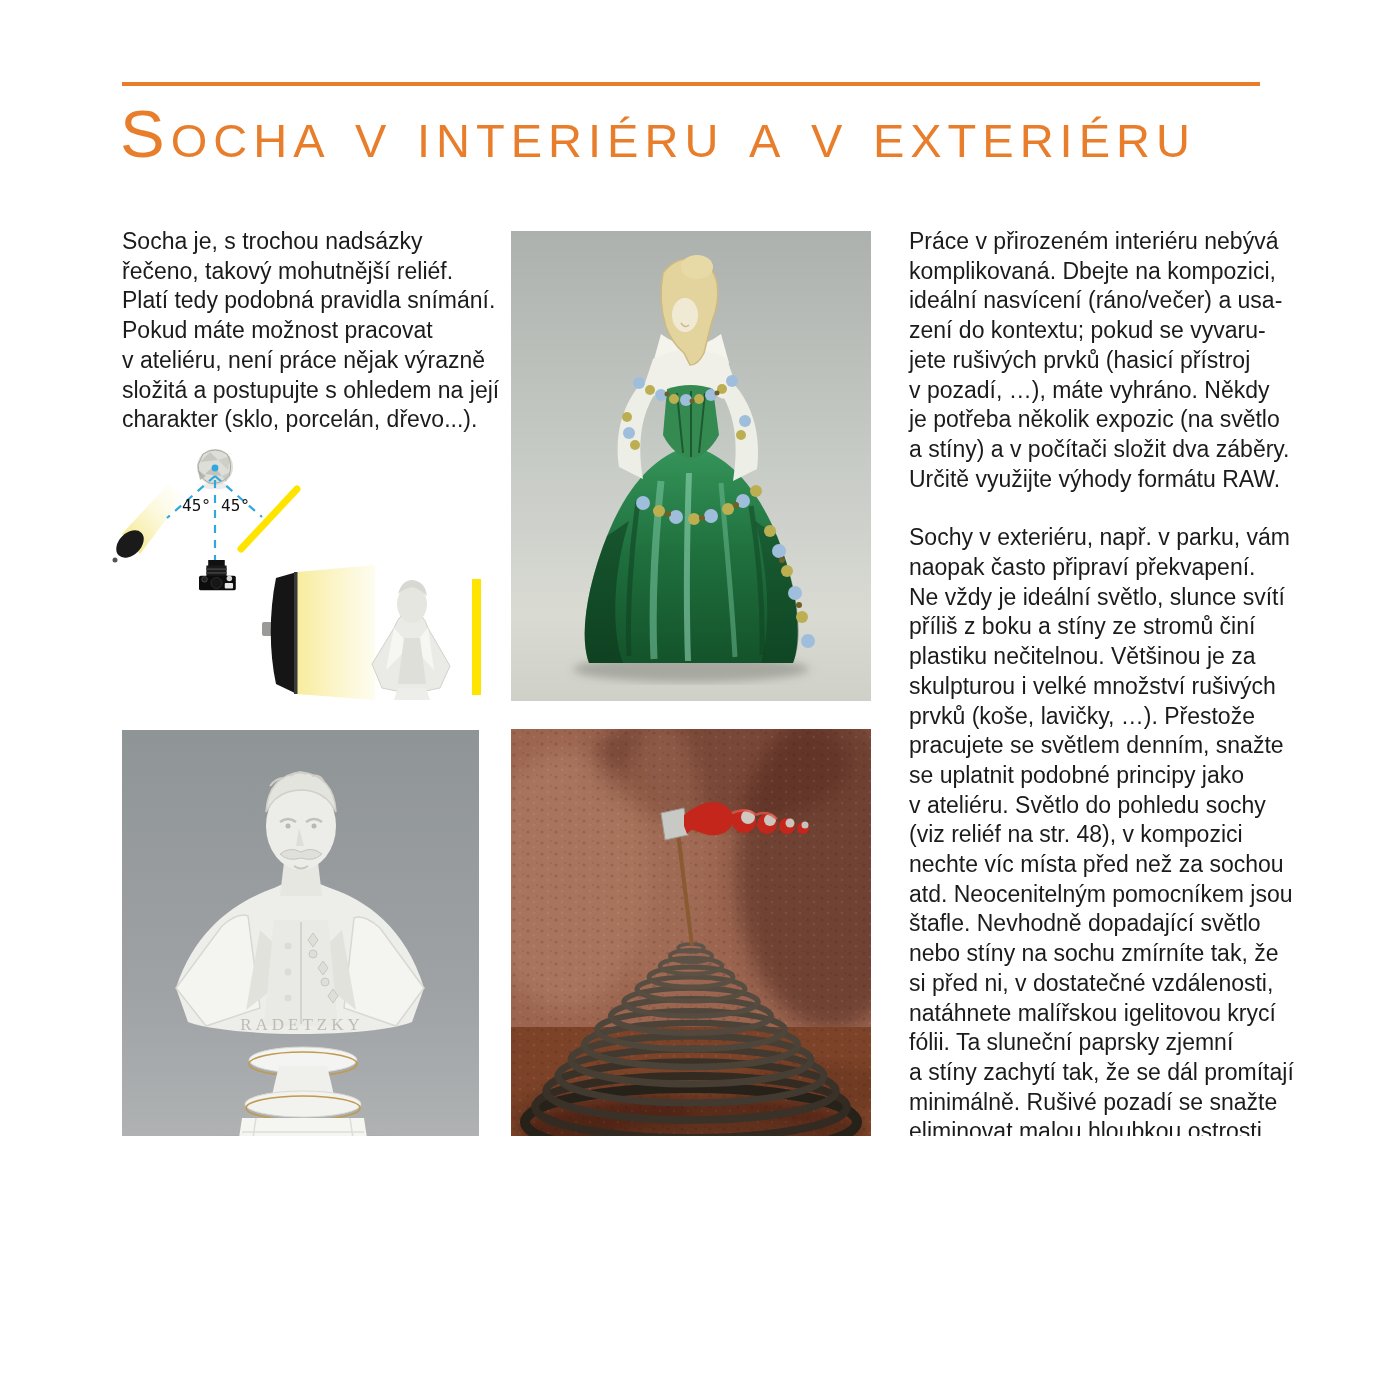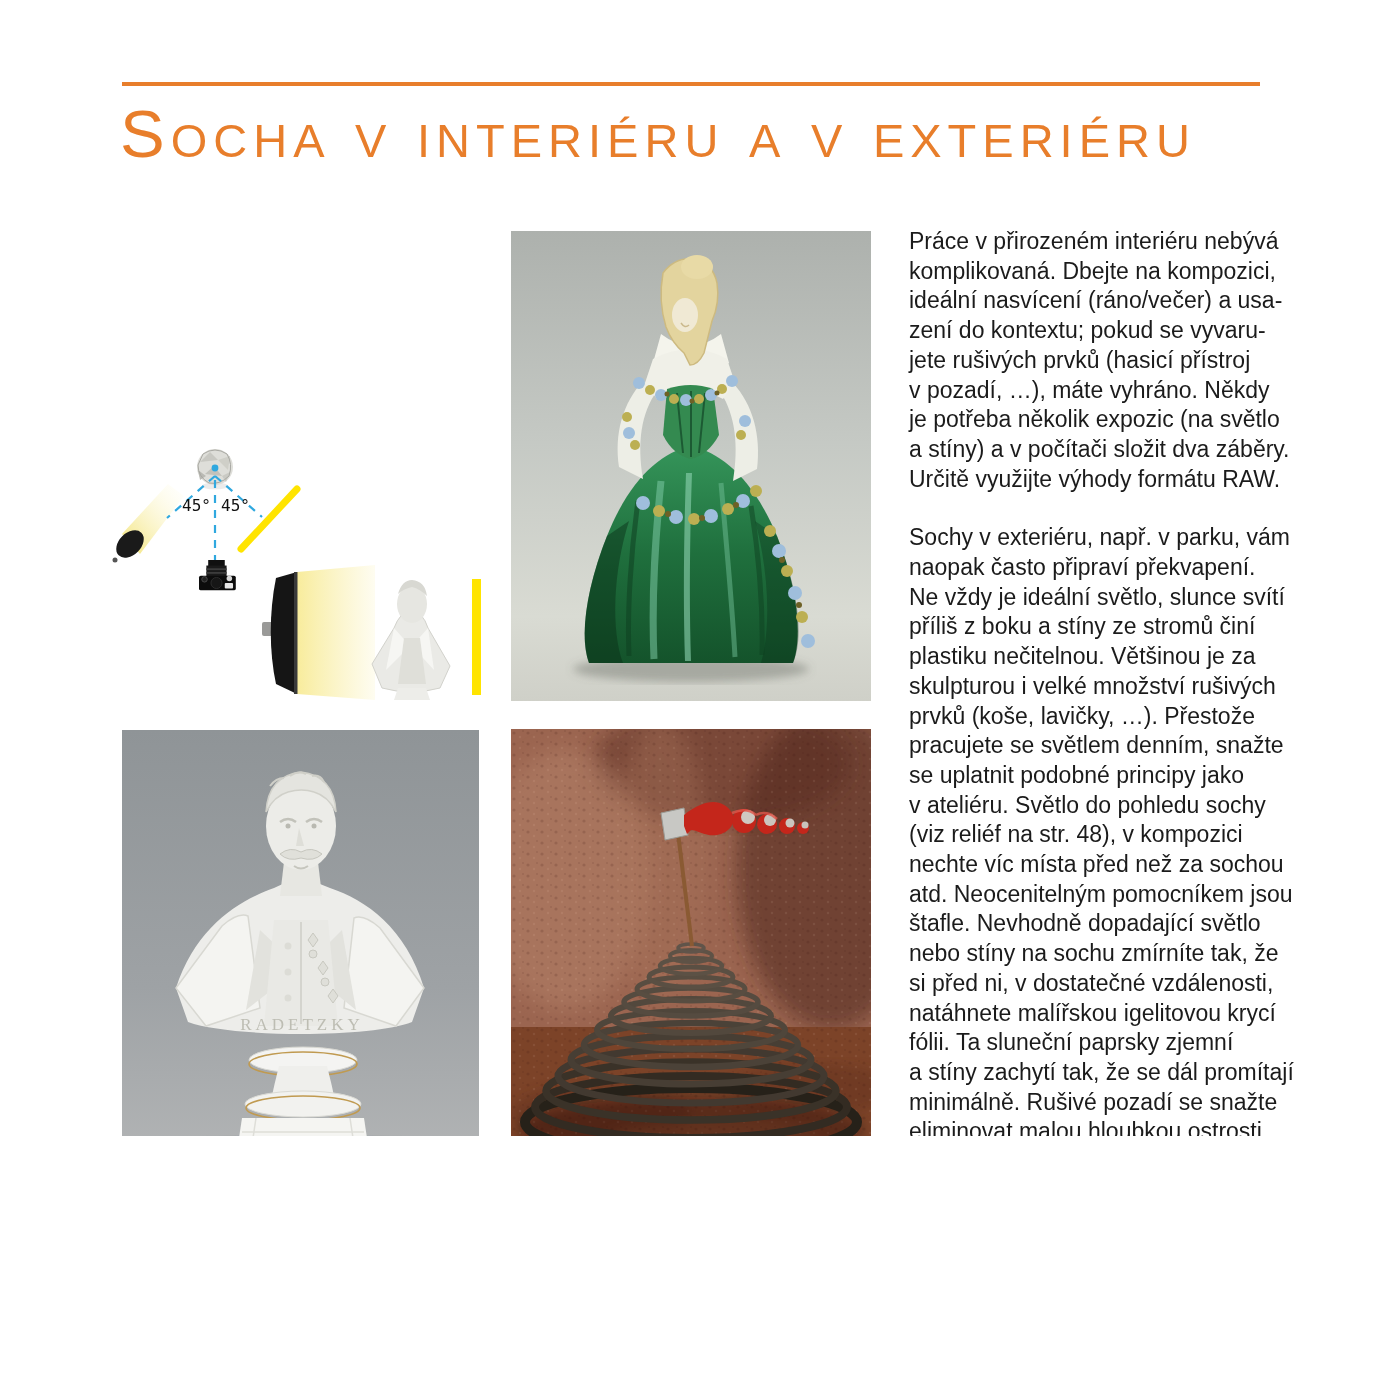--- a/index.html
+++ b/index.html
@@ -24,20 +24,27 @@
   .mono{font-family:"DejaVu Sans Mono",monospace;}
 </style>
 </head>
 <body>
 
 <div class="page">
 
   <div class="rule"></div>
   <h1 class="title">Socha v interiéru a v exteriéru</h1>
 
+  <p class="bodytext left-col">Socha je, s trochou nadsázky
+řečeno, takový mohutnější reliéf.
+Platí tedy podobná pravidla snímání.
+Pokud máte možnost pracovat
+v ateliéru, není práce nějak výrazně
+složitá a postupujte s ohledem na její
+charakter (sklo, porcelán, dřevo...).</p>
 
   <svg class="diagram" viewBox="0 0 390 290" xmlns="http://www.w3.org/2000/svg">
     <defs>
       <linearGradient id="beamL" x1="0" y1="1" x2="1" y2="0">
         <stop offset="0" stop-color="#F2E270"></stop>
           <stop offset="1" stop-color="#FFFEF2" stop-opacity="0.15"></stop>
       </linearGradient>
       <linearGradient id="beamR" x1="0" y1="0" x2="1" y2="0">
         <stop offset="0" stop-color="#F8EC9C"></stop>
           <stop offset="1" stop-color="#FEFCEE" stop-opacity="0.85"></stop>

